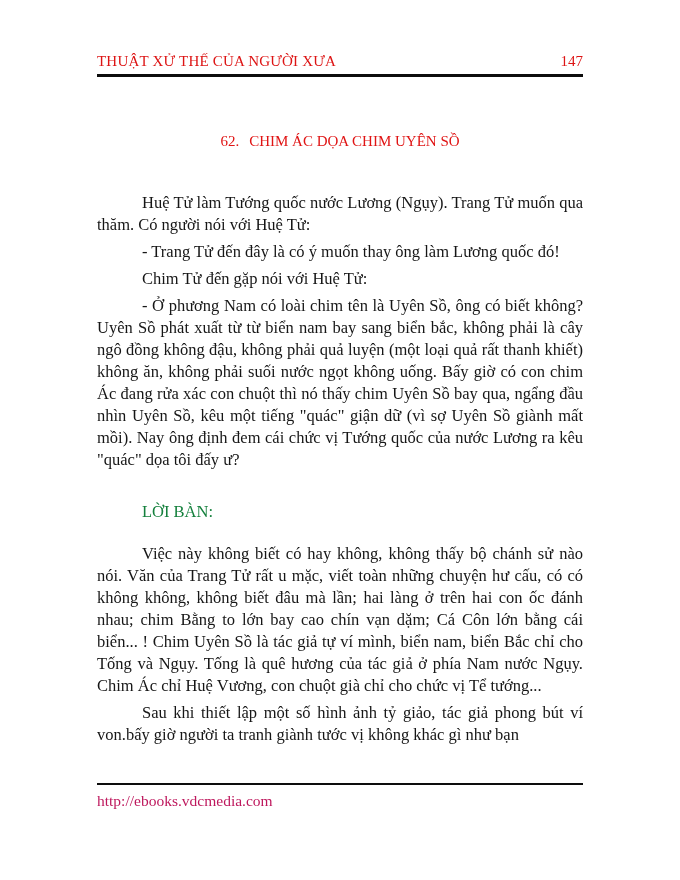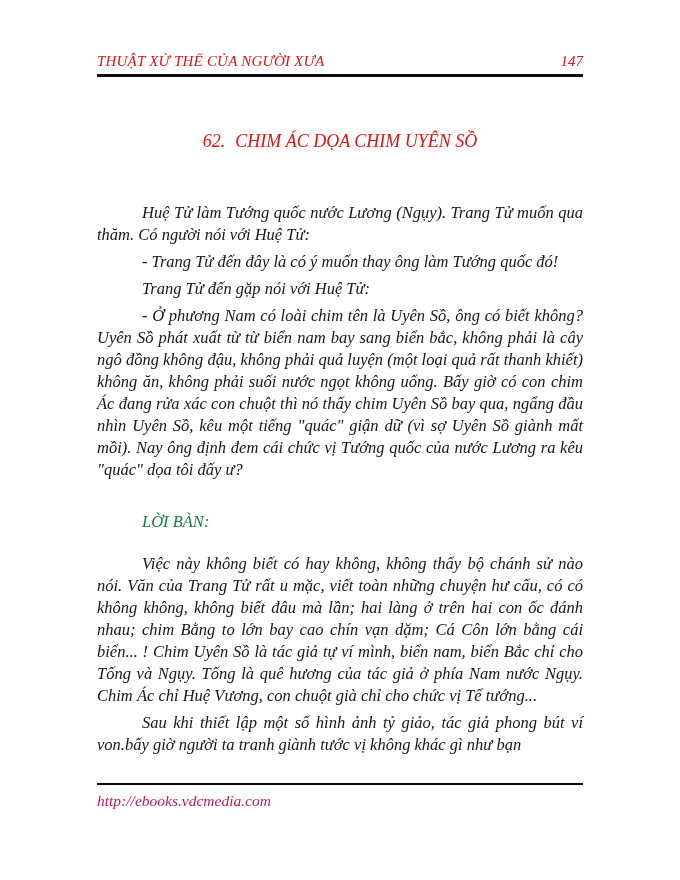--- a/index.html
+++ b/index.html
@@ -13,49 +13,48 @@
     height: 848px;
     margin: 0 auto;
     background: #ffffff;
     overflow: hidden;
     box-sizing: border-box;
     display: flex;
     flex-direction: column;
     padding: 44px 97px 0 97px;
     font-family: "Liberation Serif", "DejaVu Serif", serif;
     color: #151515;
-    font-style: italic;
   }
   
   .header {
     display: flex;
     justify-content: space-between;
     align-items: baseline;
     color: #dd1414;
     font-size: 15px;
     line-height: 18px;
     padding-bottom: 4px;
     border-bottom: 3px solid #0d0d0d;
     flex: 0 0 auto;
   }
   .header .book-title { letter-spacing: 0.2px; }
   .header .page-number { font-size: 15px; margin-top: 8px; }
   
   .chapter-title {
     margin-top: 53px;
     text-align: center;
     color: #e01414;
-    font-size: 18px;
+    font-size: 15px;
     line-height: 22px;
     flex: 0 0 auto;
     white-space: nowrap;
   }
   .chapter-title .num { margin-right: 10px; }
   
-  .story { margin-top: 50px; flex: 0 0 auto; }
+  .story { margin-top: 40px; flex: 0 0 auto; }
   .para {
     margin: 0 0 5px 0;
     font-size: 16.5px;
     line-height: 22px;
     text-align: justify;
     text-indent: 45px;
     color: #161616;
   }
   .commentary-heading {
     margin: 30px 0 20px 0;
@@ -86,22 +85,22 @@
     <span class="book-title">THUẬT XỬ THẾ CỦA NGƯỜI XƯA</span>
     <span class="page-number">147</span>
   </div>
 
   <div class="chapter-title">
     <span class="num">62.</span><span>CHIM ÁC DỌA CHIM UYÊN SỒ</span>
   </div>
 
   <div class="story">
     <p class="para">Huệ Tử làm Tướng quốc nước Lương (Ngụy). Trang Tử muốn qua thăm. Có người nói với Huệ Tử:</p>
-    <p class="para">- Trang Tử đến đây là có ý muốn thay ông làm Tướng quốc đó!</p>
-    <p class="para">Trang Tử đến gặp nói với Huệ Tử:</p>
+    <p class="para">- Trang Tử đến đây là có ý muốn thay ông làm Lương quốc đó!</p>
+    <p class="para">Chim Tử đến gặp nói với Huệ Tử:</p>
     <p class="para">- Ở phương Nam có loài chim tên là Uyên Sồ, ông có biết không? Uyên Sồ phát xuất từ từ biển nam bay sang biển bắc, không phải là cây ngô đồng không đậu, không phải quả luyện (một loại quả rất thanh khiết) không ăn, không phải suối nước ngọt không uống. Bấy giờ có con chim Ác đang rửa xác con chuột thì nó thấy chim Uyên Sồ bay qua, ngẩng đầu nhìn Uyên Sồ, kêu một tiếng "quác" giận dữ (vì sợ Uyên Sồ giành mất mồi). Nay ông định đem cái chức vị Tướng quốc của nước Lương ra kêu "quác" dọa tôi đấy ư?</p>
 
     <div class="commentary-heading">LỜI BÀN:</div>
 
     <p class="para">Việc này không biết có hay không, không thấy bộ chánh sử nào nói. Văn của Trang Tử rất u mặc, viết toàn những chuyện hư cấu, có có không không, không biết đâu mà lần; hai làng ở trên hai con ốc đánh nhau; chim Bằng to lớn bay cao chín vạn dặm; Cá Côn lớn bằng cái biển... ! Chim Uyên Sồ là tác giả tự ví mình, biển nam, biển Bắc chỉ cho Tống và Ngụy. Tống là quê hương của tác giả ở phía Nam nước Ngụy. Chim Ác chỉ Huệ Vương, con chuột già chỉ cho chức vị Tể tướng...</p>
     <p class="para">Sau khi thiết lập một số hình ảnh tỷ giảo, tác giả phong bút ví von.bấy giờ người ta tranh giành tước vị không khác gì như bạn</p>
   </div>
 
   <div class="footer">
     <a class="footer-url" href="#">http://ebooks.vdcmedia.com</a>

